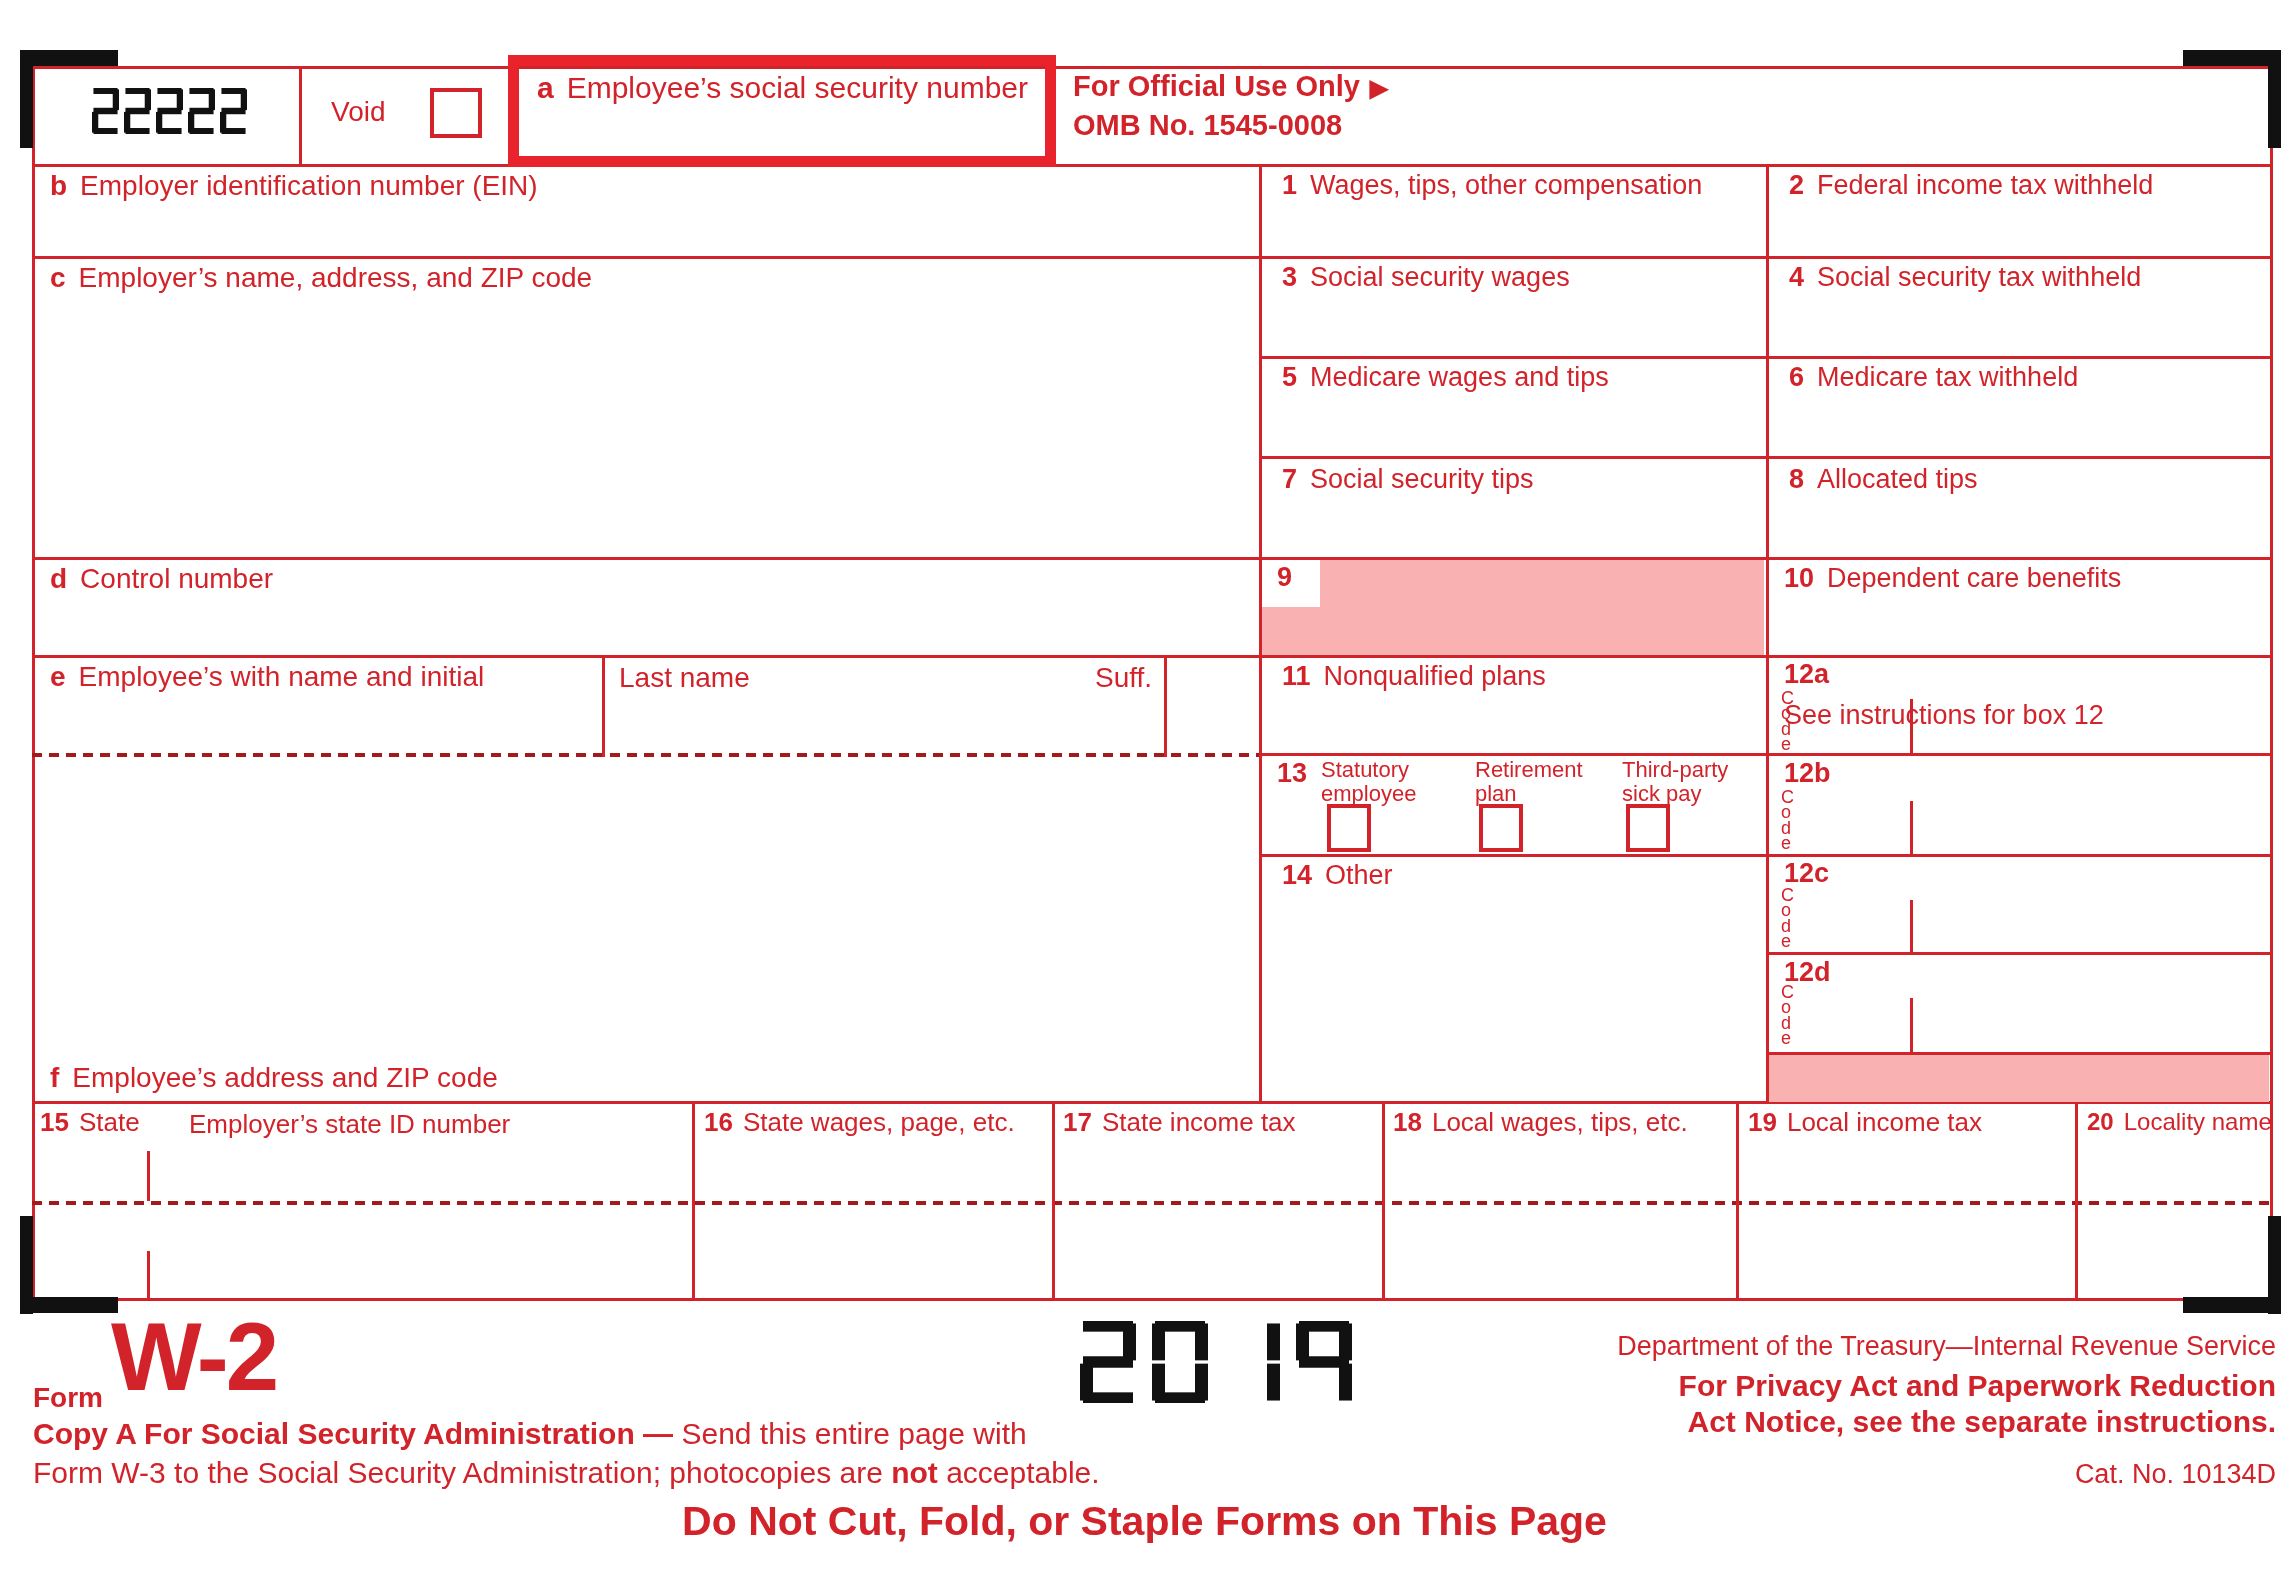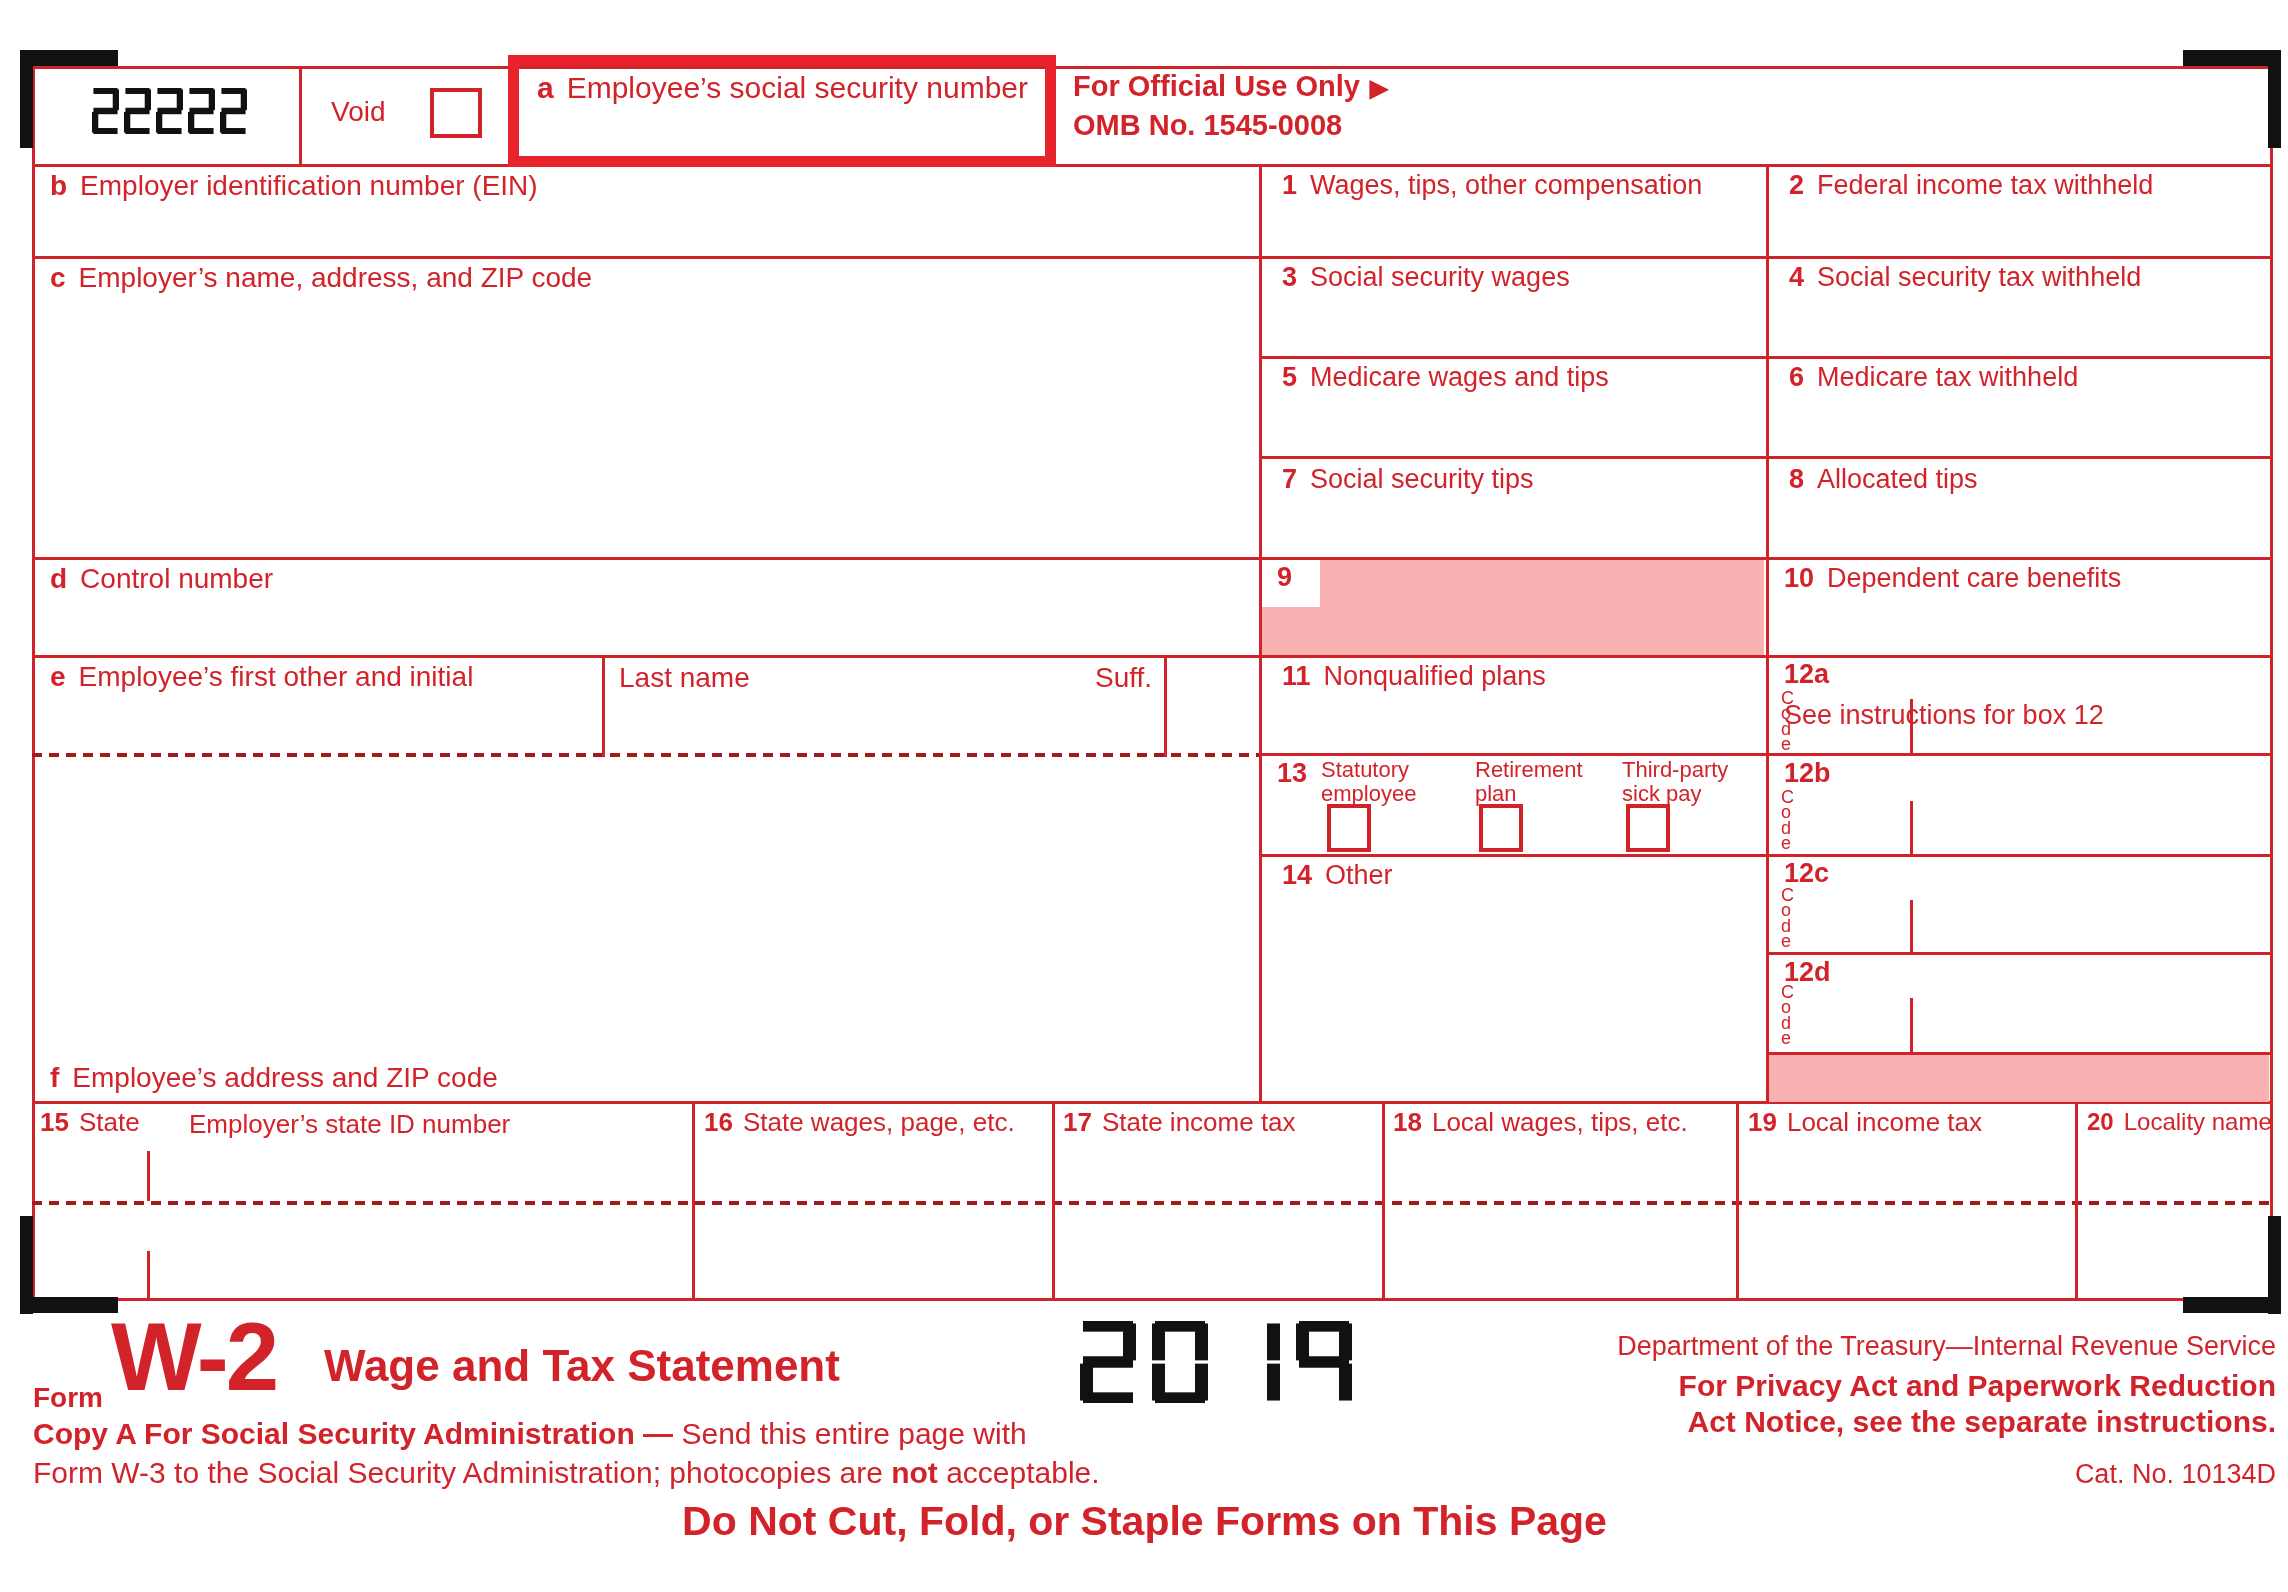--- a/index.html
+++ b/index.html
@@ -155,21 +155,21 @@
   <div class="lbl lbl28" style="left:50px;top:263px;">
     <b>c</b>
     <span>Employer’s name, address, and ZIP code</span>
   </div>
   <div class="lbl lbl28" style="left:50px;top:564px;">
     <b>d</b>
     <span>Control number</span>
   </div>
   <div class="lbl lbl28" style="left:50px;top:662px;">
     <b>e</b>
-    <span>Employee’s first other and initial</span>
+    <span>Employee’s with name and initial</span>
   </div>
   <div class="plain" style="left:619px;top:662px;font-size:28px;">Last name</div>
   <div class="plain" style="left:1095px;top:662px;font-size:28px;">Suff.</div>
   <div class="lbl lbl28" style="left:50px;top:1063px;">
     <b>f</b>
     <span>Employee’s address and ZIP code</span>
   </div>
 
   <div class="lbl" style="left:1282px;top:171px;">
     <b>1</b>
@@ -298,21 +298,20 @@
   <div class="field" style="left:40px;top:1136px;width:100px;height:60px;"></div>
   <div class="field" style="left:159px;top:1136px;width:522px;height:60px;"></div>
   <div class="field" style="left:697px;top:1136px;width:348px;height:60px;"></div>
   <div class="field" style="left:1057px;top:1136px;width:318px;height:60px;"></div>
   <div class="field" style="left:1387px;top:1136px;width:343px;height:60px;"></div>
   <div class="field" style="left:1741px;top:1136px;width:328px;height:60px;"></div>
   <div class="field" style="left:2080px;top:1136px;width:187px;height:60px;"></div>
 
   <div class="f-form">Form</div>
   <div class="f-num">W-2</div>
-  <div class="f-title">Wage and Tax Statement</div>
   <div class="sevenseg ss-big" style="left:1080px;top:1321px;">
       <svg viewBox="0 0 56 100" preserveAspectRatio="none">
         <rect x="3" y="0" width="50" height="13"></rect>
         <rect x="43" y="3" width="13" height="45"></rect>
         <rect x="3" y="43" width="50" height="14"></rect>
         <rect x="0" y="52" width="13" height="45"></rect>
         <rect x="3" y="87" width="50" height="13"></rect>
       </svg>
       <svg viewBox="0 0 56 100" preserveAspectRatio="none">
         <rect x="3" y="0" width="50" height="13"></rect>

